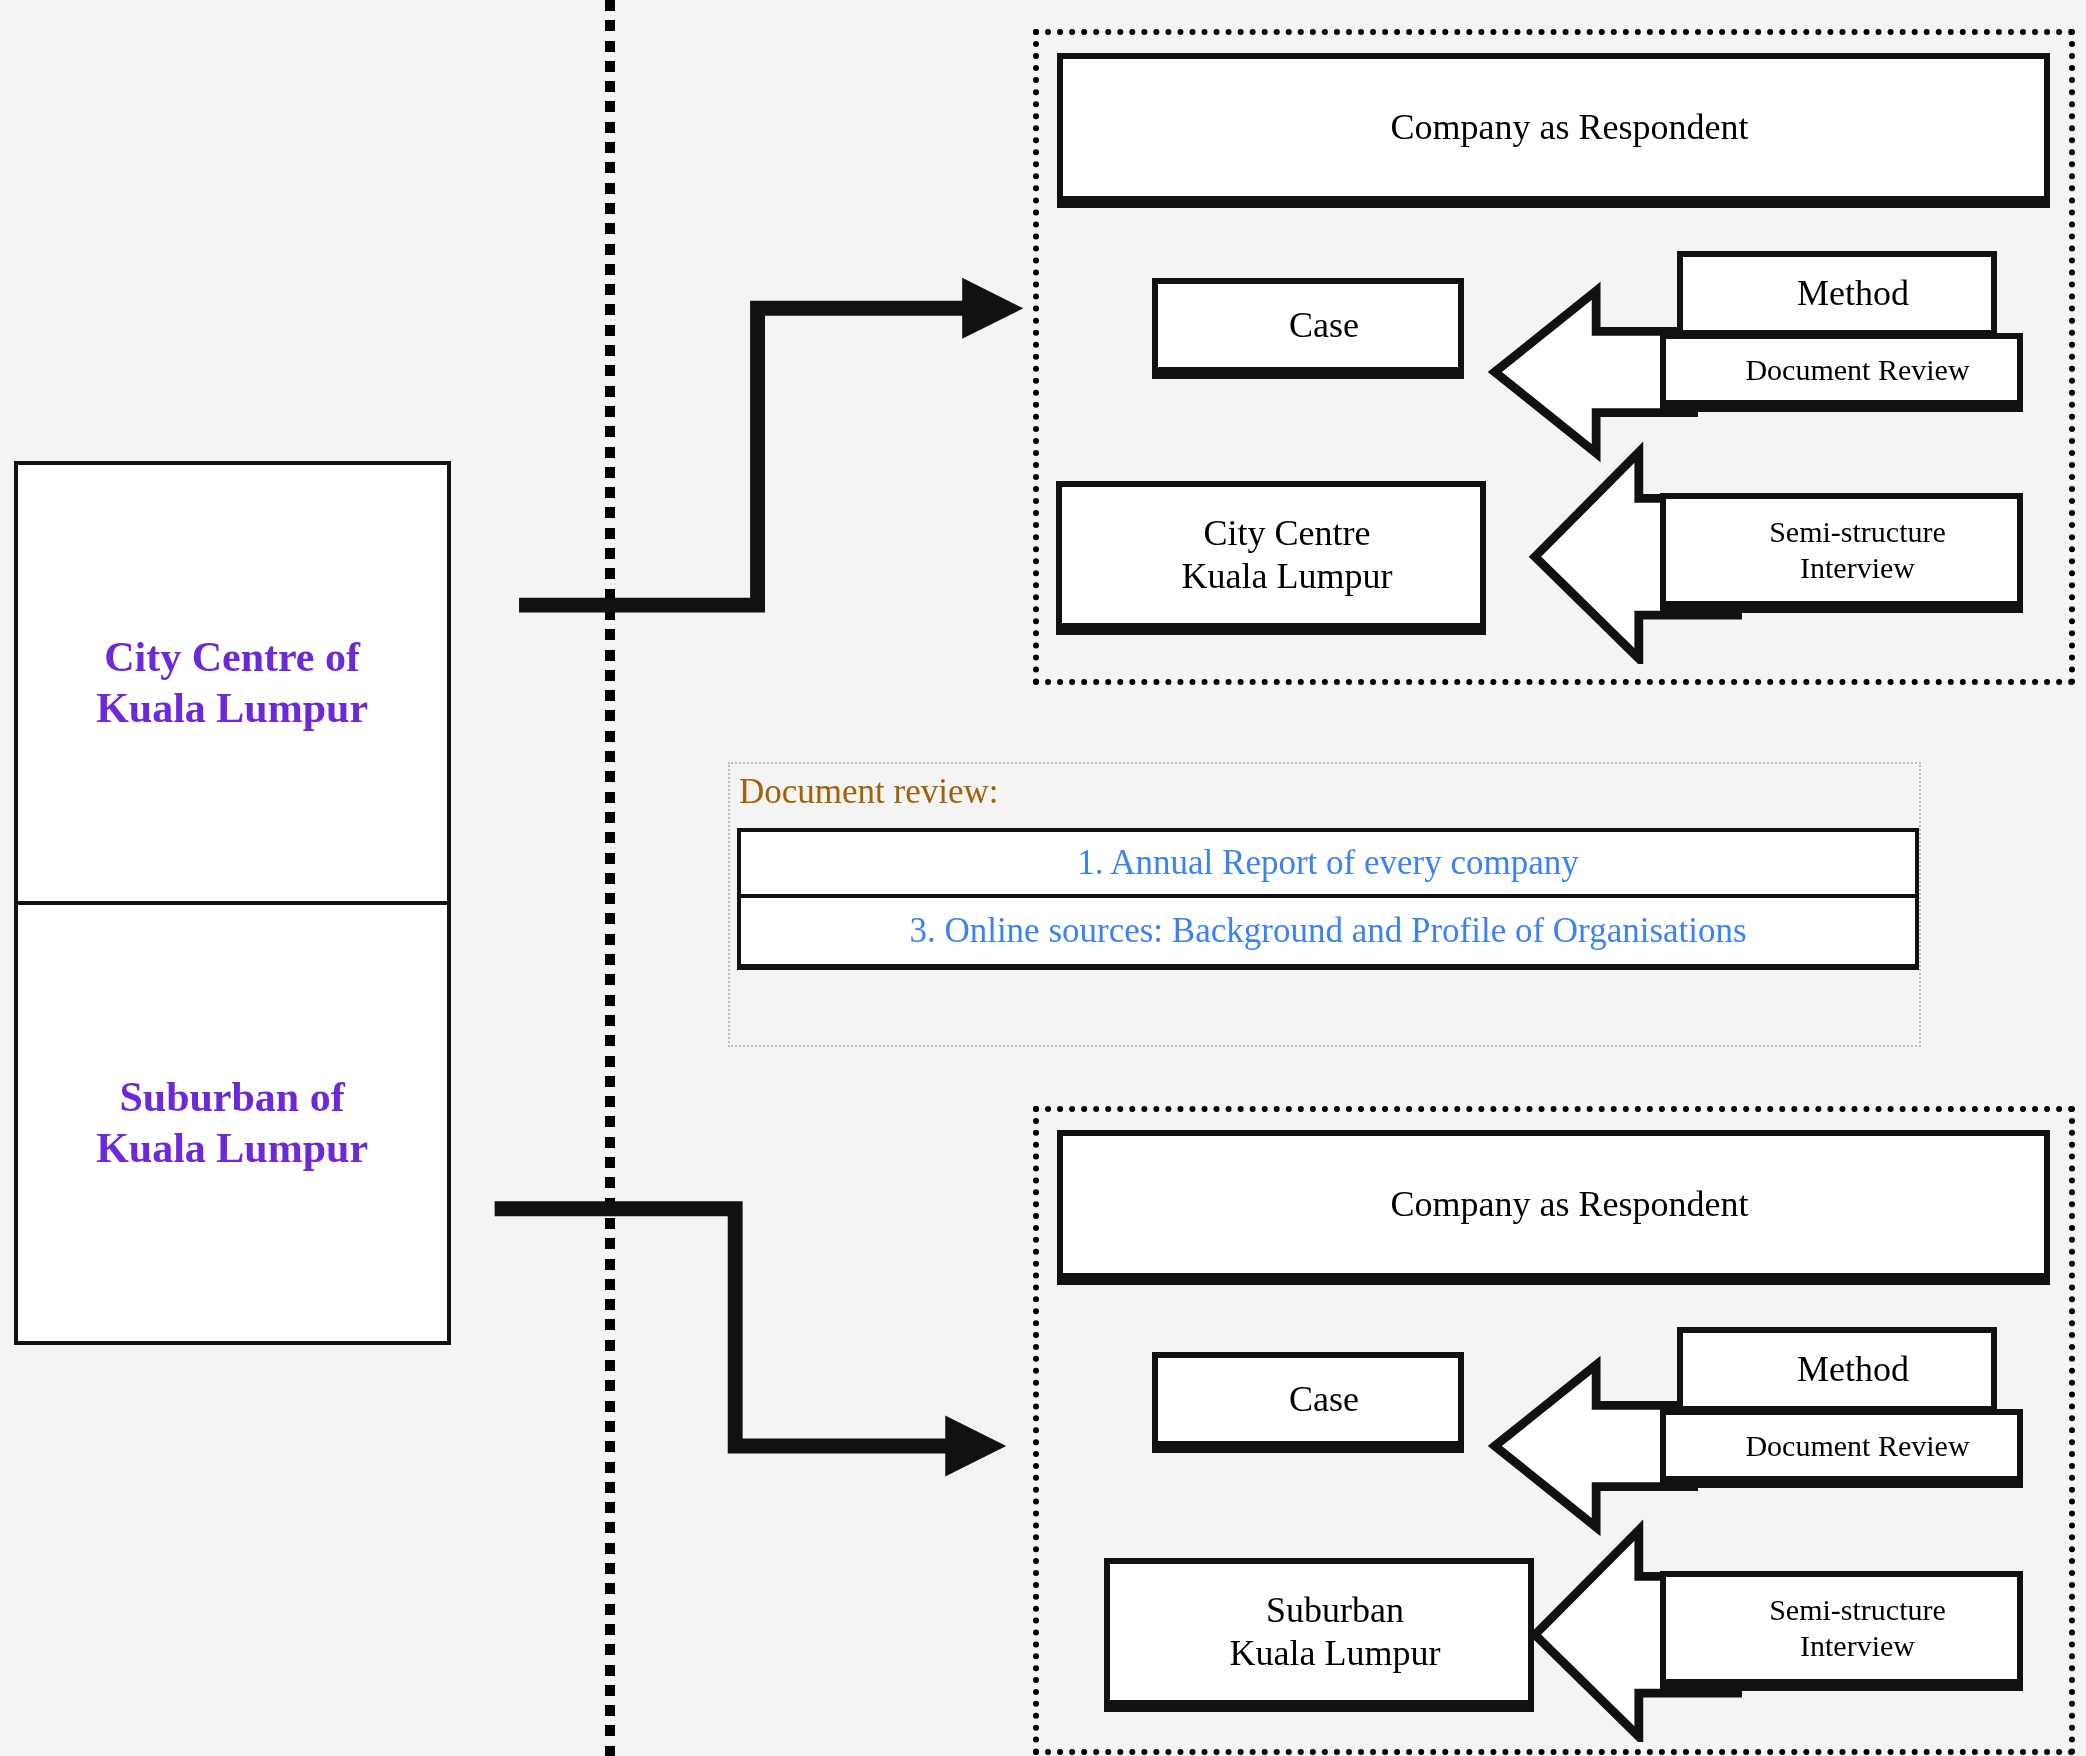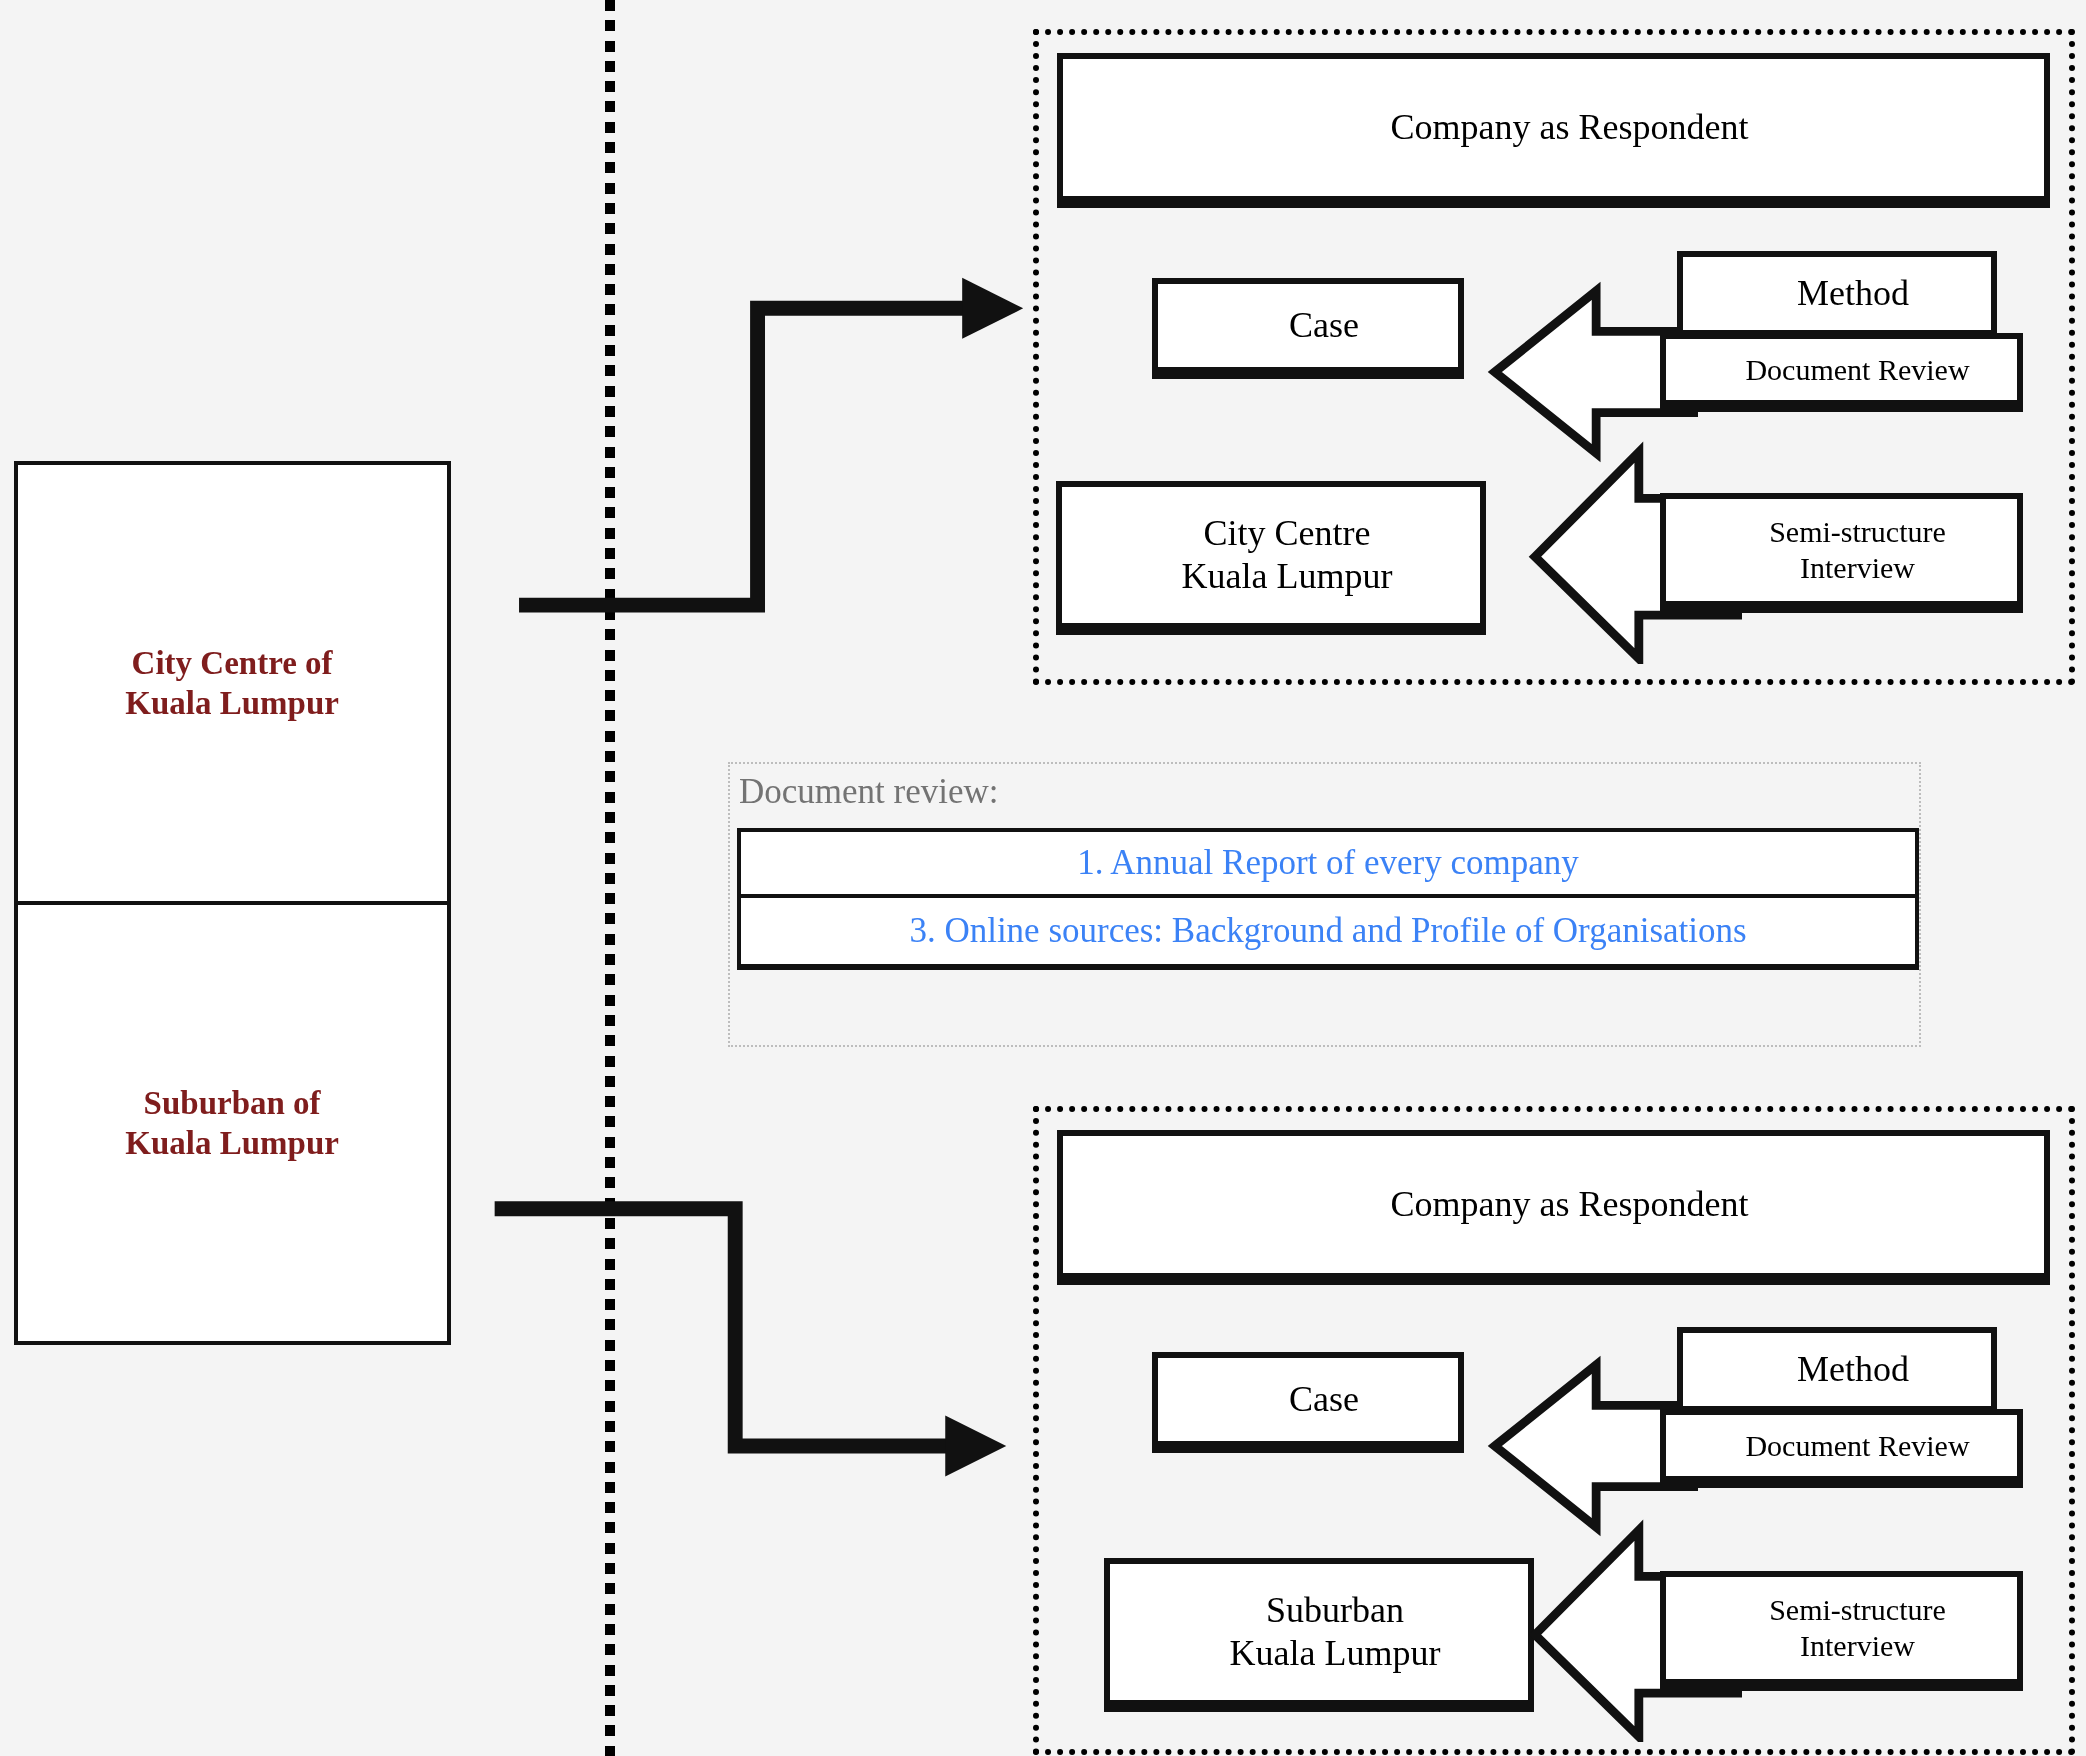--- a/index.html
+++ b/index.html
@@ -27,23 +27,23 @@
     border:4.7px solid #111;
     background:#fff;
     box-sizing:border-box;
     display:flex; flex-direction:column;
   }
   .left-cell{
     flex:1 1 0;
     display:flex; align-items:center; justify-content:center;
     text-align:center;
     font-weight:bold;
-    font-size:33px;
+    font-size:42px;
     line-height:1.22;
-    color:#7f1d1d;
+    color:#6d28d9;
     border-bottom:4.1px solid #111;
     padding:0 9.5px;
     box-sizing:border-box;
   }
   .left-cell:last-child{ border-bottom:none; }
 
   
   .connectors{ position:absolute; left:0; top:0; width:2087px; height:1757px; pointer-events:none; }
 
   
@@ -111,21 +111,21 @@
     position:absolute;
     left:728px; top:762px;
     width:1193px; height:285px;
     border:2px dotted #bdbdbd;
     box-sizing:border-box;
     background:transparent;
   }
   #dr-title{
     position:absolute;
     left:739px; top:772px;
-    font-size:35px; color:#737373;
+    font-size:35px; color:#a16207;
   }
   #dr-list{
     position:absolute;
     left:737px; top:828px;
     width:1182px;
     border:4.1px solid #111;
     border-bottom:6.1px solid #111;
     box-sizing:border-box;
     background:#fff;
   }

